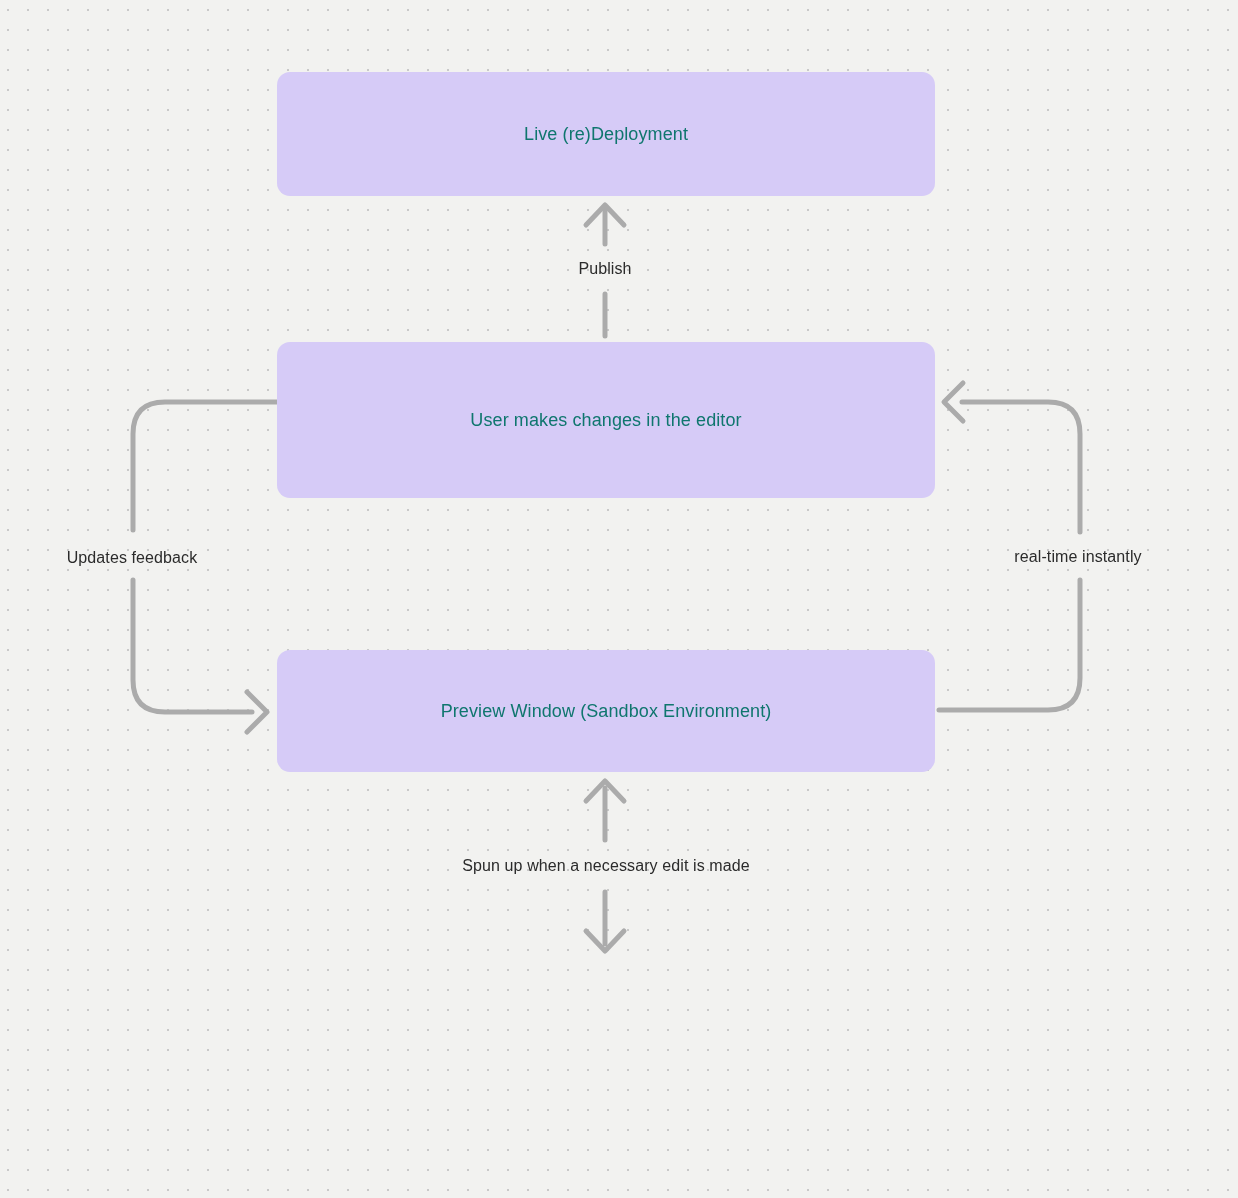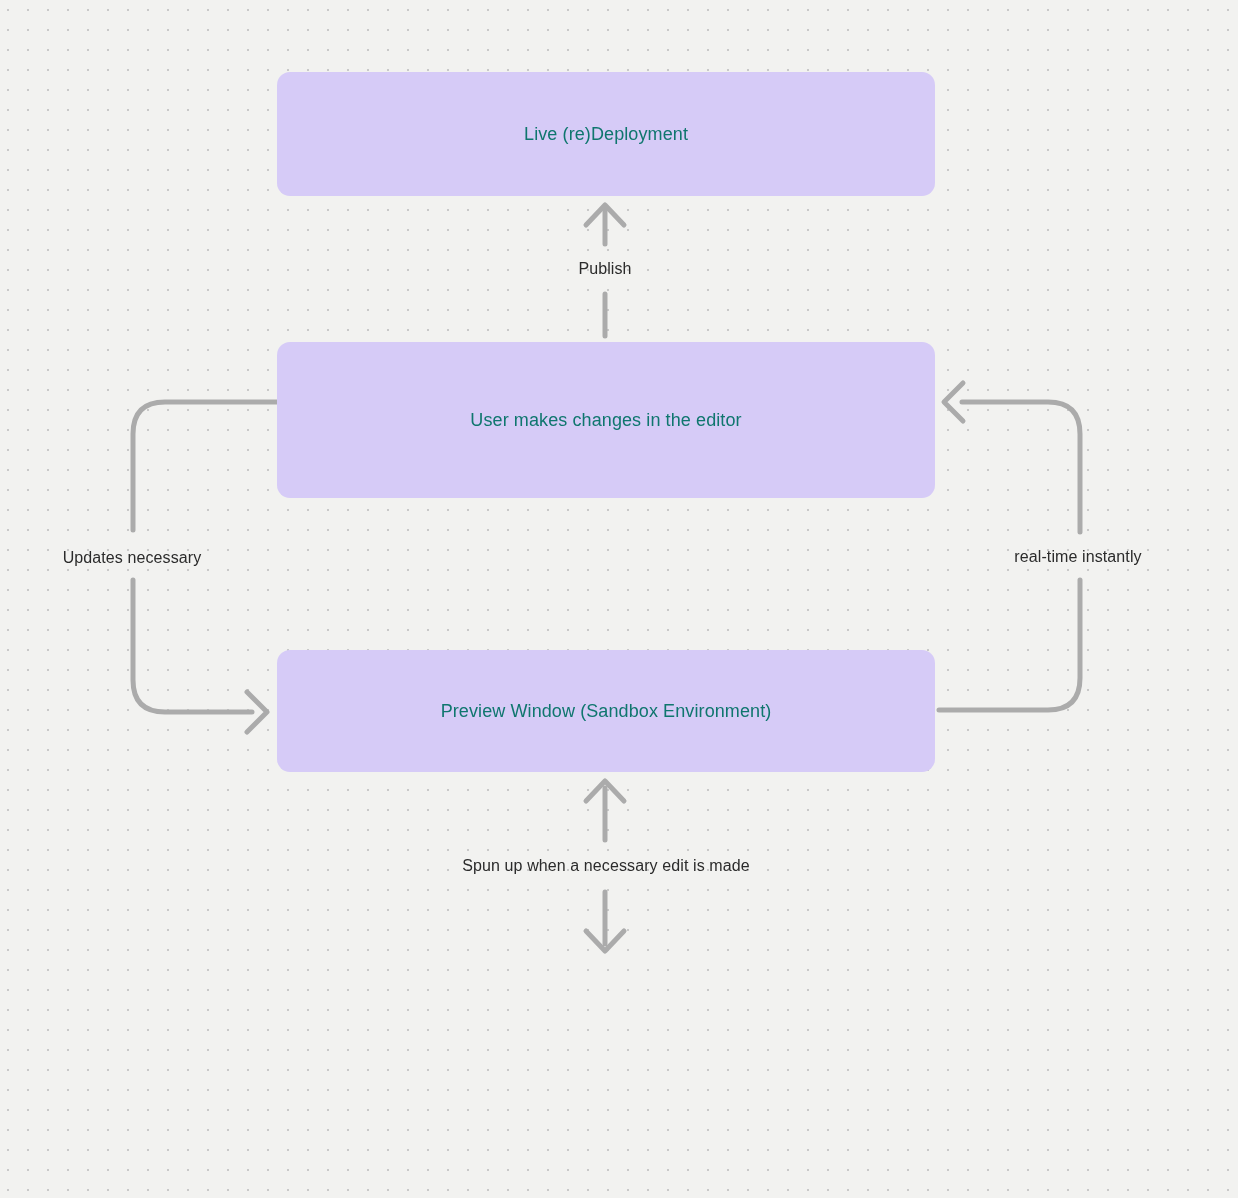--- a/index.html
+++ b/index.html
@@ -102,17 +102,17 @@
     <span>Live (re)Deployment</span>
   </div>
   <div class="node node-2">
     <span>User makes changes in the editor</span>
   </div>
   <div class="node node-3">
     <span>Preview Window (Sandbox Environment)</span>
   </div>
 
   <div class="edge-label label-publish">Publish</div>
-  <div class="edge-label label-updates">Updates necessary</div>
+  <div class="edge-label label-updates">Updates feedback</div>
   <div class="edge-label label-realtime">real-time instantly</div>
   <div class="edge-label label-spunup">Spun up when a necessary edit is made</div>
 
 </div>
 
 </body></html>

